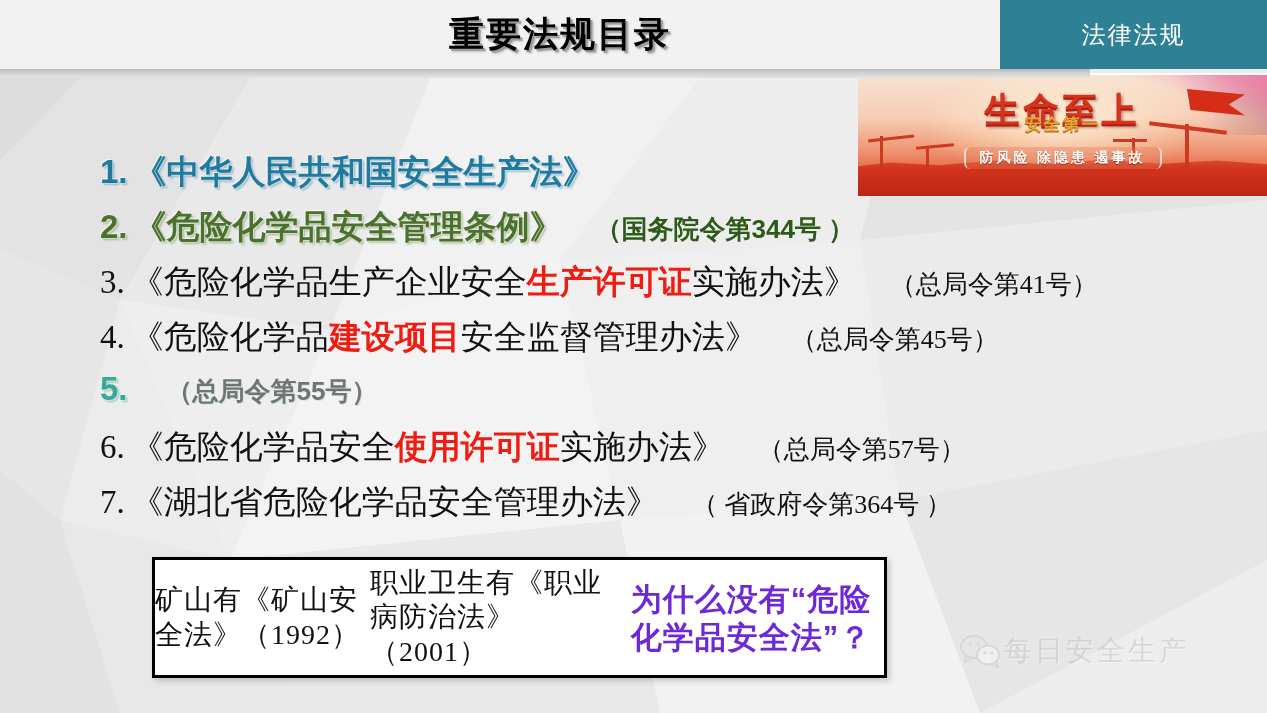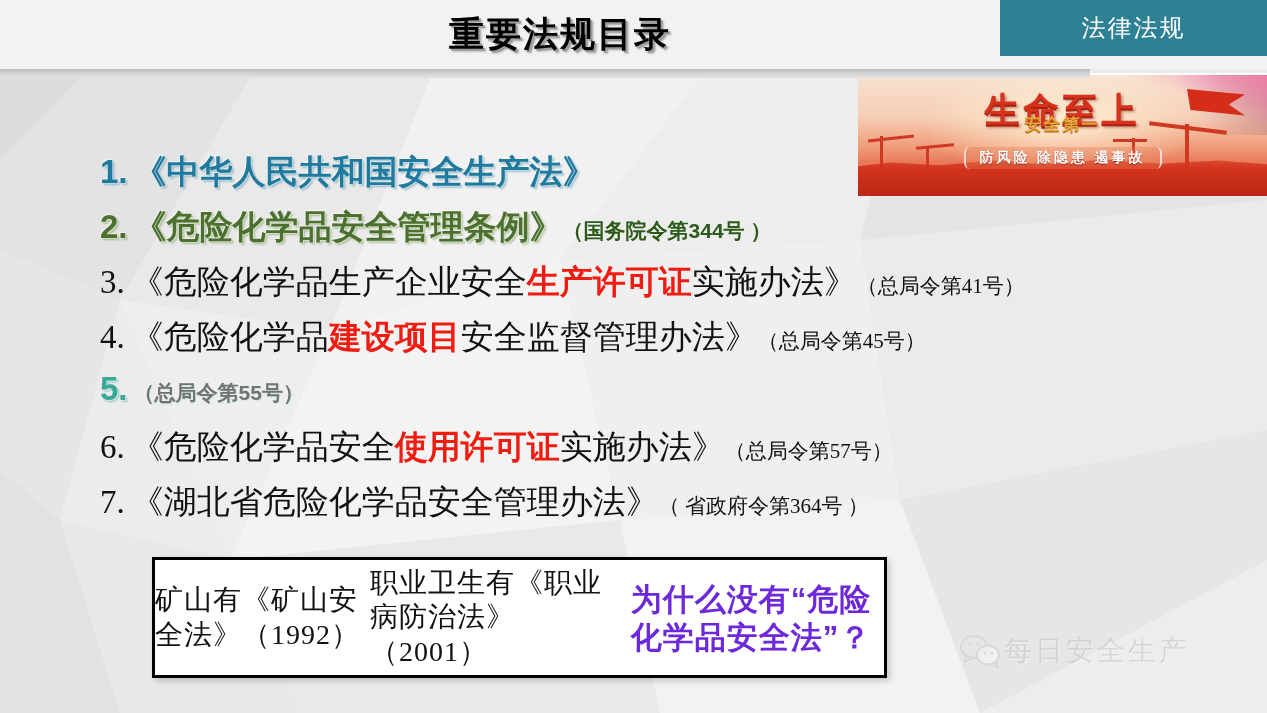--- a/index.html
+++ b/index.html
@@ -35,21 +35,21 @@
     position:absolute; left:0; top:0; width:1120px; height:69px;
     display:flex; align-items:center; justify-content:center;
     font-family:"Liberation Sans", "DejaVu Sans", sans-serif;
     font-weight:bold;
     font-size:35px;
     color:#000;
     letter-spacing:2px;
     text-shadow:2px 2px 0 rgba(150,150,150,.85), 3px 3px 2px rgba(120,120,120,.5);
   }
   .header-tab {
-    position:absolute; left:1000px; top:0; width:267px; height:56px;
+    position:absolute; left:1000px; top:0; width:267px; height:69px;
     background:#2e8095;
     display:flex; align-items:center; justify-content:center;
     color:#ffffff;
     font-family:Liberation Mono, monospace;
     font-size:24px;
     letter-spacing:2px;
   }
 
   
   .banner {
@@ -119,22 +119,22 @@
   .num {
     font-size:33px;
     font-family:"Liberation Serif","DejaVu Serif",serif;
     margin-right:6px;
   }
   .body-txt {
     font-size:33px;
     font-family:"Liberation Serif","DejaVu Serif",serif;
   }
   .note {
-    font-size:21px;
-    margin-left:0;
+    font-size:26px;
+    margin-left:33px;
     font-family:"Liberation Serif","DejaVu Serif",serif;
   }
 
   
   .st-teal { color:#1f7a9e; font-weight:bold;
     font-family:"Liberation Sans","DejaVu Sans",sans-serif;
     text-shadow: 1px 1px 0 #bcd9e6, -1px -1px 0 rgba(255,255,255,.55), 2px 2px 2px rgba(30,90,120,.35);
   }
   .st-green { color:#4b7030; font-weight:bold;
     font-family:"Liberation Sans","DejaVu Sans",sans-serif;

